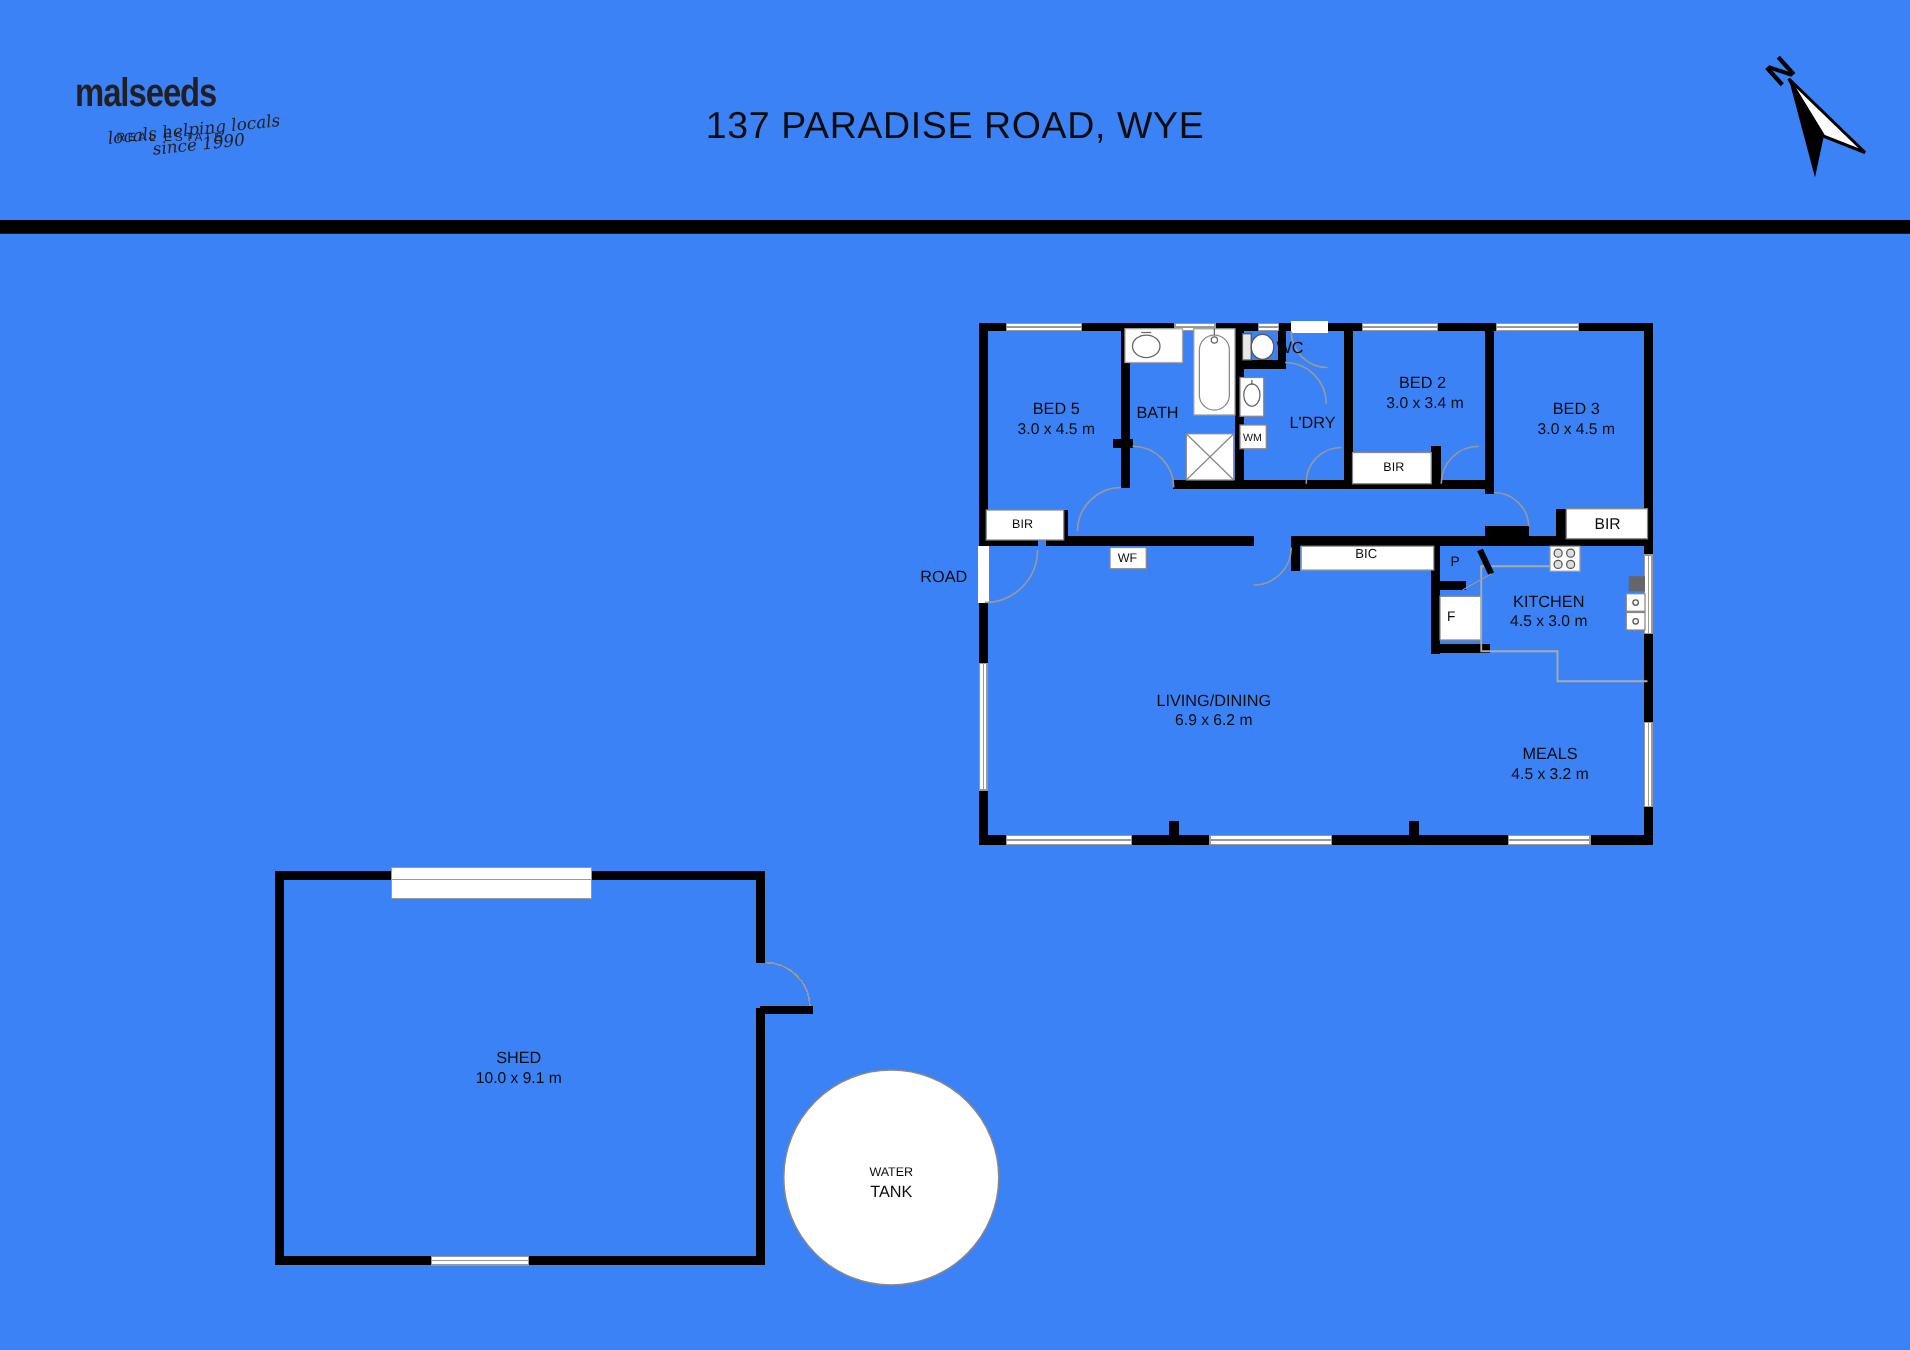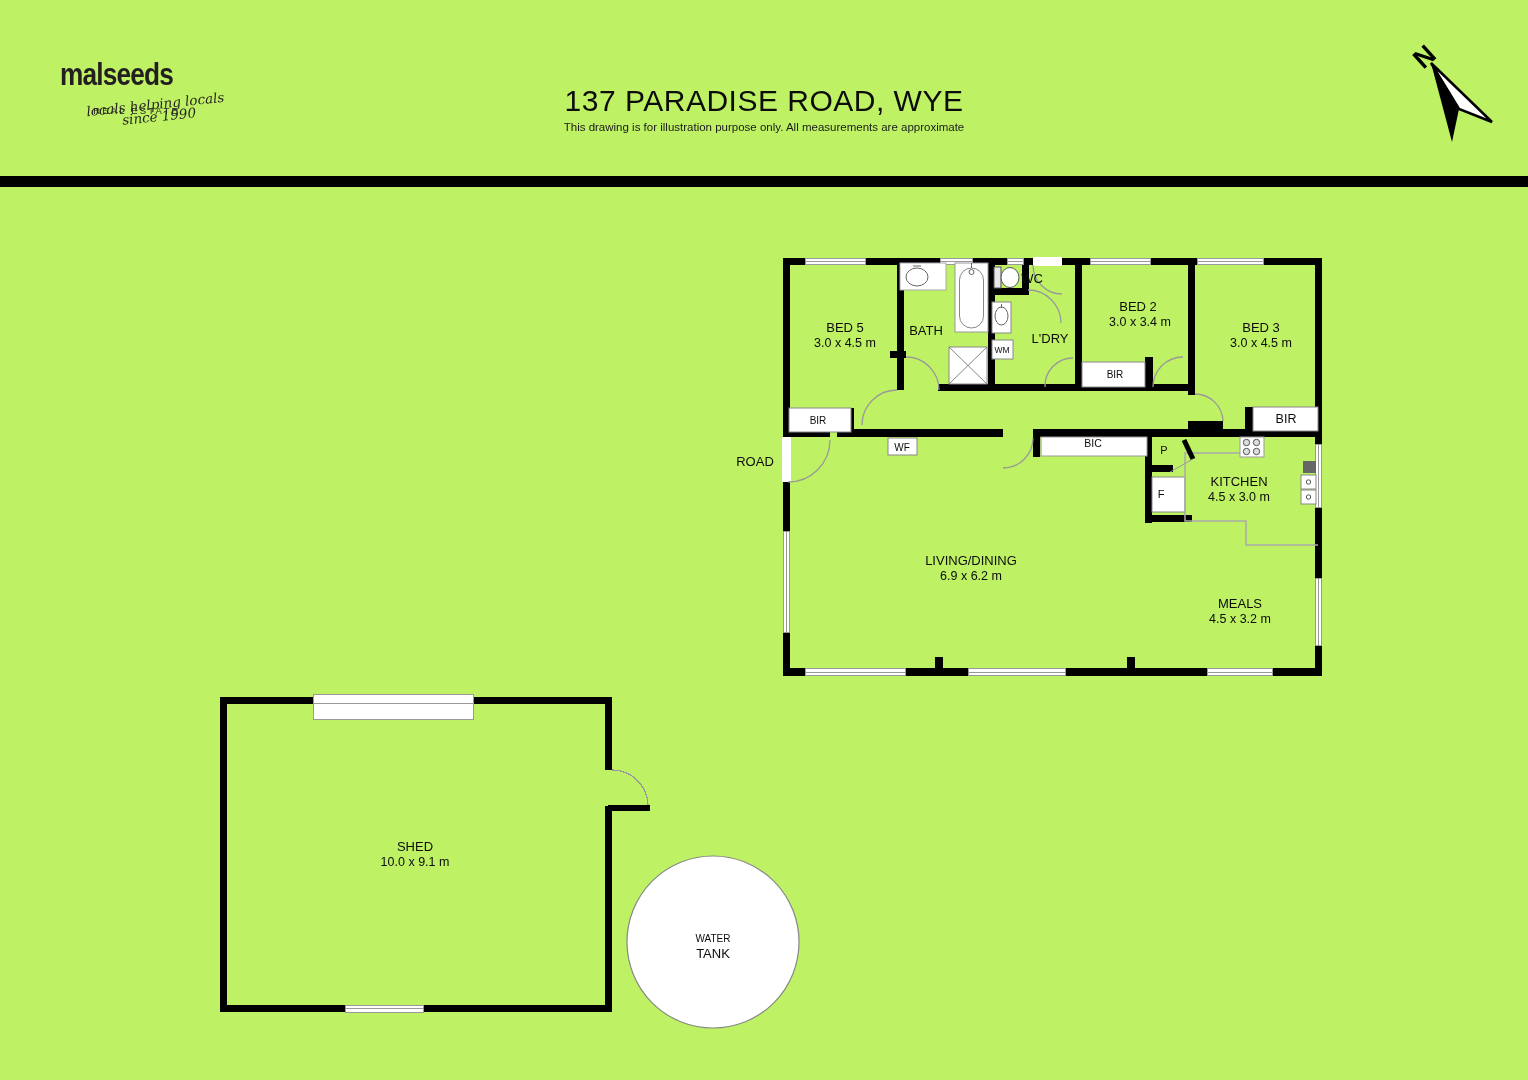--- a/index.html
+++ b/index.html
@@ -1,16 +1,16 @@
 <!DOCTYPE html>
 <html><head>
 <meta charset="utf-8">
 <style>
   html,body{margin:0;padding:0;background:#fff;}
-  .page{position:relative;width:1528px;height:1080px;background:#bef264;overflow:hidden;
+  .page{position:relative;width:1528px;height:1080px;background:#3b82f6;overflow:hidden;
         font-family:"Liberation Sans",sans-serif;color:#111;}
   
   .brand{position:absolute;left:60px;top:56px;font-size:32px;font-weight:bold;letter-spacing:-1px;
          color:#231f20;transform:scaleX(0.82);transform-origin:0 0;white-space:nowrap;}
   .brand-sub{position:absolute;left:60px;top:81px;width:120px;text-align:right;font-size:9.5px;
          letter-spacing:2.2px;color:#231f20;white-space:nowrap;margin-top:24px;}
   .brand-script1{position:absolute;left:86px;top:96px;font-size:13.5px;color:#231f20;
          font-family:"DejaVu Serif",serif;font-style:italic;transform:rotate(-6deg);white-space:nowrap;}
   .brand-script2{position:absolute;left:122px;top:108px;font-size:13.5px;color:#231f20;
          font-family:"DejaVu Serif",serif;font-style:italic;transform:rotate(-6deg);white-space:nowrap;}
@@ -26,21 +26,20 @@
 </head>
 <body>
 
 <div class="page">
 
   <div class="brand">malseeds</div>
   <div class="brand-sub">REAL ESTATE</div>
   <div class="brand-script1">locals helping locals</div>
   <div class="brand-script2">since 1990</div>
   <div class="title">137 PARADISE ROAD, WYE</div>
-  <div class="disc disc1">This drawing is for illustration purpose only. All measurements are approximate</div>
   <div class="divider"></div>
 
   <svg class="plan-svg" width="1528" height="1080" viewBox="0 0 1528 1080">
 
     <g>
       <polygon points="1431,63 1459,109 1452,142" fill="#000"></polygon>
       <polygon points="1431,63 1492,122 1459,109" fill="#fff" stroke="#000" stroke-width="2.5"></polygon>
       <text x="1414" y="66" font-size="27" font-weight="bold" fill="#000" font-family="Liberation Sans, sans-serif" transform="rotate(-42 1424 56)">N</text>
     </g>
 

